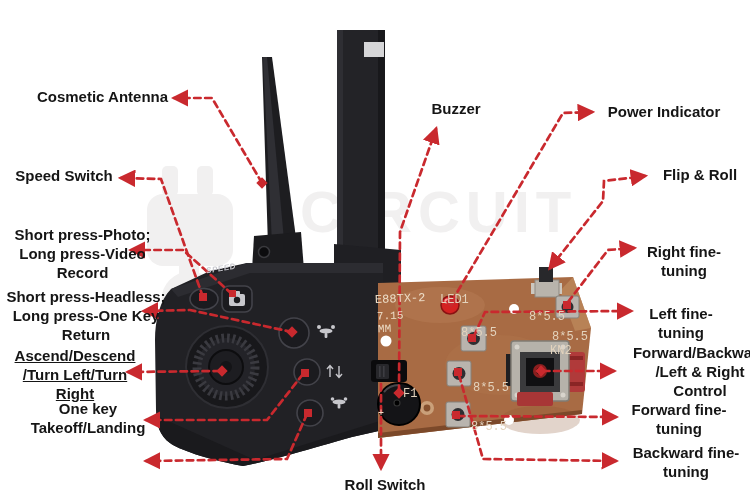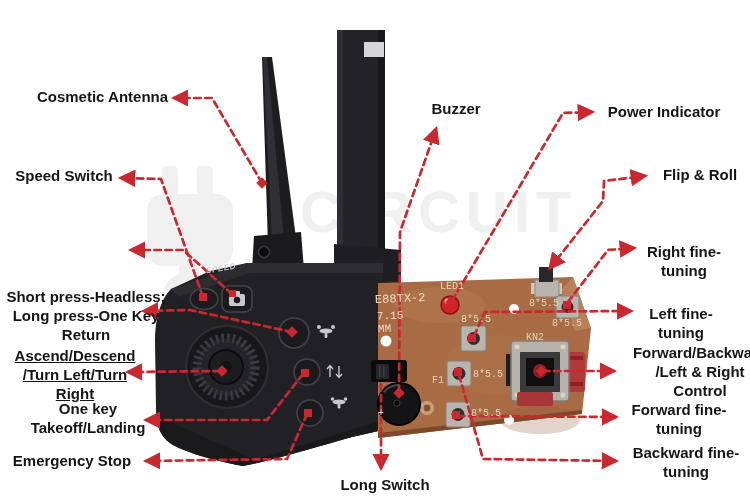--- a/index.html
+++ b/index.html
@@ -5,21 +5,21 @@
   html,body{margin:0;padding:0;background:#ffffff;}
   .stage{position:relative;width:750px;height:500px;background:#fff;overflow:hidden;
          font-family:"Liberation Sans",sans-serif;}
   .art{position:absolute;left:0;top:0;z-index:1;}
   .lbl{position:absolute;z-index:3;font:700 15px/1.25 "Liberation Sans",sans-serif;
        color:#151515;text-align:center;white-space:pre-line;}
   .ptxt{position:absolute;z-index:2;font-family:"Liberation Mono",monospace;
         color:#ecdcc6;white-space:nowrap;}
   .speed{position:absolute;z-index:2;font:italic 700 8px "Liberation Sans",sans-serif;
          color:#c9c9cf;letter-spacing:.6px;transform:rotate(-9deg);}
-  .sz{font-size:10px;color:#e3d3bd;}
+  .sz{font-size:12px;color:#e3d3bd;margin-top:12px;}
 </style>
 </head>
 <body>
 
 <div class="stage">
 
   <svg class="art" width="750" height="500" viewBox="0 0 750 500">
     <defs>
       <marker id="ah" viewBox="0 0 10 10" refX="8.2" refY="5" markerWidth="6.5" markerHeight="6.5" orient="auto-start-reverse">
         <path d="M0,0 L10,5 L0,10 z" fill="#c9292e"></path>
@@ -215,41 +215,43 @@
       <rect x="537" y="367" width="8" height="8" transform="rotate(45 541 371)"></rect>
     </g>
   </svg>
 
   <span class="speed" style="left:206px;top:264px;">SPEED</span>
 
   <span class="ptxt" style="left:375px;top:292px;font-size:12px;transform:rotate(-2deg);">E88TX-2</span>
   <span class="ptxt" style="left:377px;top:310px;font-size:11px;transform:rotate(-2deg);">7.15</span>
   <span class="ptxt" style="left:378px;top:323px;font-size:11px;transform:rotate(-2deg);">MM</span>
   <span class="ptxt sz" style="left:440px;top:281px;">LED1</span>
-  <span class="ptxt sz" style="left:526px;top:332px;">KN2</span>
-  <span class="ptxt sz" style="left:420px;top:375px;padding-left:12px;">F1</span>
+  <span class="ptxt sz" style="left:550px;top:332px;">KN2</span>
+  <span class="ptxt sz" style="left:391px;top:375px;padding-left:12px;">F1</span>
   <span class="ptxt" style="left:378px;top:408px;font-size:10px;">+</span>
   <span class="ptxt sz" style="left:529px;top:298px;">8*5.5</span>
   <span class="ptxt sz" style="left:552px;top:318px;">8*5.5</span>
   <span class="ptxt sz" style="left:461px;top:314px;">8*5.5</span>
   <span class="ptxt sz" style="left:473px;top:369px;">8*5.5</span>
   <span class="ptxt sz" style="left:471px;top:408px;">8*5.5</span>
 
   <div class="lbl" style="left:30px;top:88px;width:145px;">Cosmetic Antenna</div>
   <div class="lbl" style="left:8px;top:167px;width:112px;">Speed Switch</div>
+  <div class="lbl" style="left:0px;top:226px;width:165px;">Short press-Photo;
+Long press-Video
+Record</div>
   <div class="lbl" style="left:0px;top:288px;width:172px;text-align:center;">Short press-Headless;
 Long press-One Key
 Return</div>
   <div class="lbl" style="left:0px;top:347px;width:150px;text-decoration:underline;">Ascend/Descend
 /Turn Left/Turn
 Right</div>
   <div class="lbl" style="left:18px;top:400px;width:140px;">One key
 Takeoff/Landing</div>
-  <div class="lbl" style="left:4px;top:452px;width:136px;">Emergency Stop</div>
-  <div class="lbl" style="left:330px;top:476px;width:110px;">Long Switch</div>
+  <div class="lbl" style="left:330px;top:476px;width:110px;">Roll Switch</div>
   <div class="lbl" style="left:420px;top:100px;width:72px;">Buzzer</div>
   <div class="lbl" style="left:600px;top:103px;width:128px;">Power Indicator</div>
   <div class="lbl" style="left:650px;top:166px;width:100px;">Flip &amp; Roll</div>
   <div class="lbl" style="left:640px;top:243px;width:88px;">Right fine-
 tuning</div>
   <div class="lbl" style="left:640px;top:305px;width:82px;">Left fine-
 tuning</div>
   <div class="lbl" style="left:612px;top:344px;width:136px;margin-left:20px;">Forward/Backward
 /Left &amp; Right
 Control</div>

